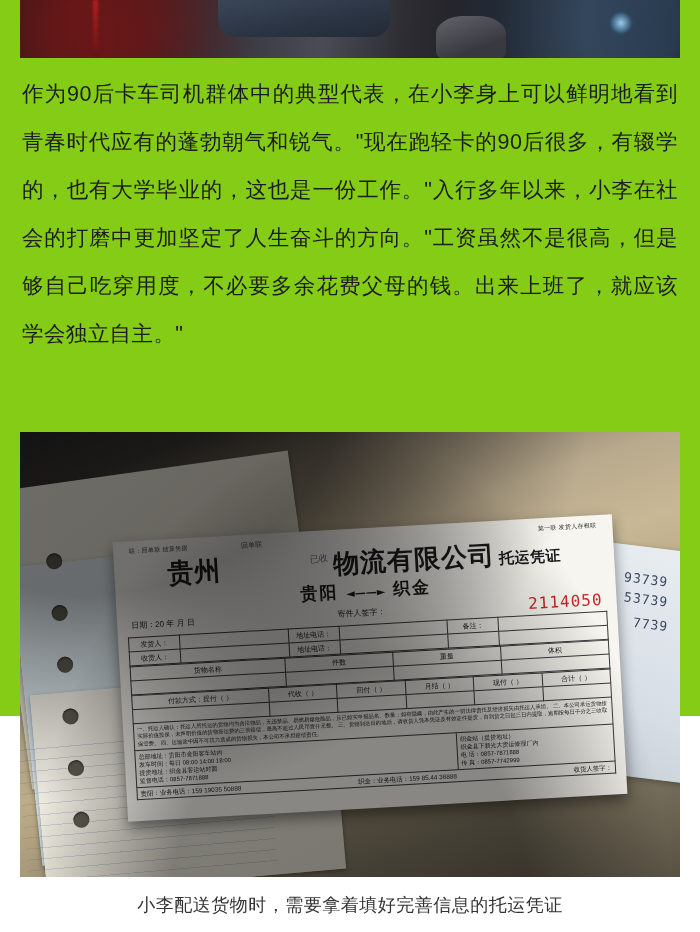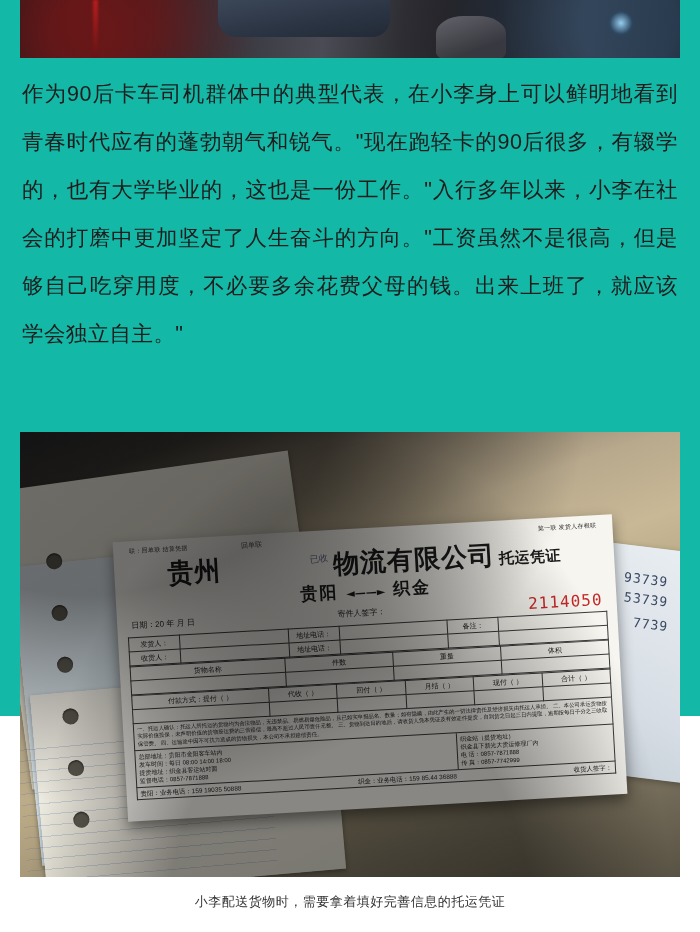--- a/index.html
+++ b/index.html
@@ -10,21 +10,21 @@
   body {
     width: 700px;
     height: 932px;
     overflow: hidden;
     font-family: "Liberation Sans", sans-serif;
   }
   .page {
     width: 700px;
     height: 716px;
     position: relative;
-    background: #14b8a6;
+    background: #84cc16;
   }
 
   
   .photo-top {
     position: absolute;
     left: 20px;
     top: 0;
     width: 660px;
     height: 58px;
     overflow: hidden;
@@ -311,21 +311,21 @@
   }
 
   
   .caption {
     position: absolute;
     left: 0;
     top: 893px;
     width: 700px;
     text-align: center;
     font-family: "Liberation Sans", sans-serif;
-    font-size: 13px;
+    font-size: 18px;
     color: #333333;
     letter-spacing: .5px;
   }
 </style>
 </head>
 <body>
 
 <div class="page">
 
   <div class="photo-top">

